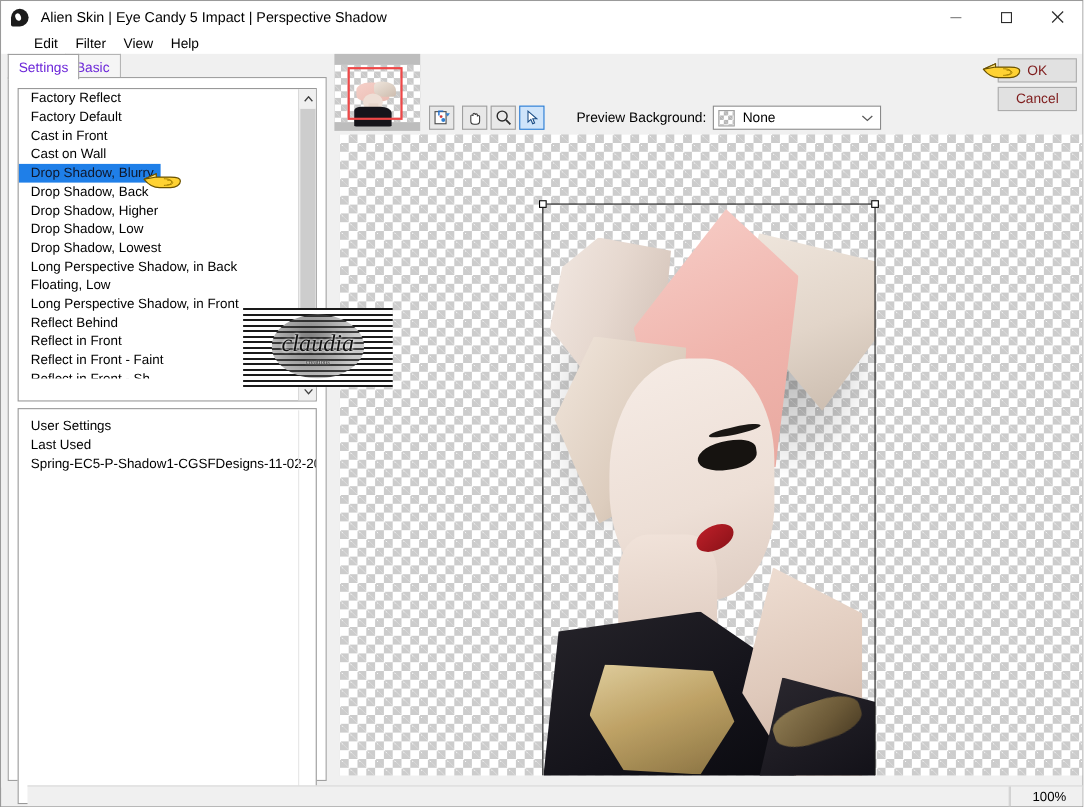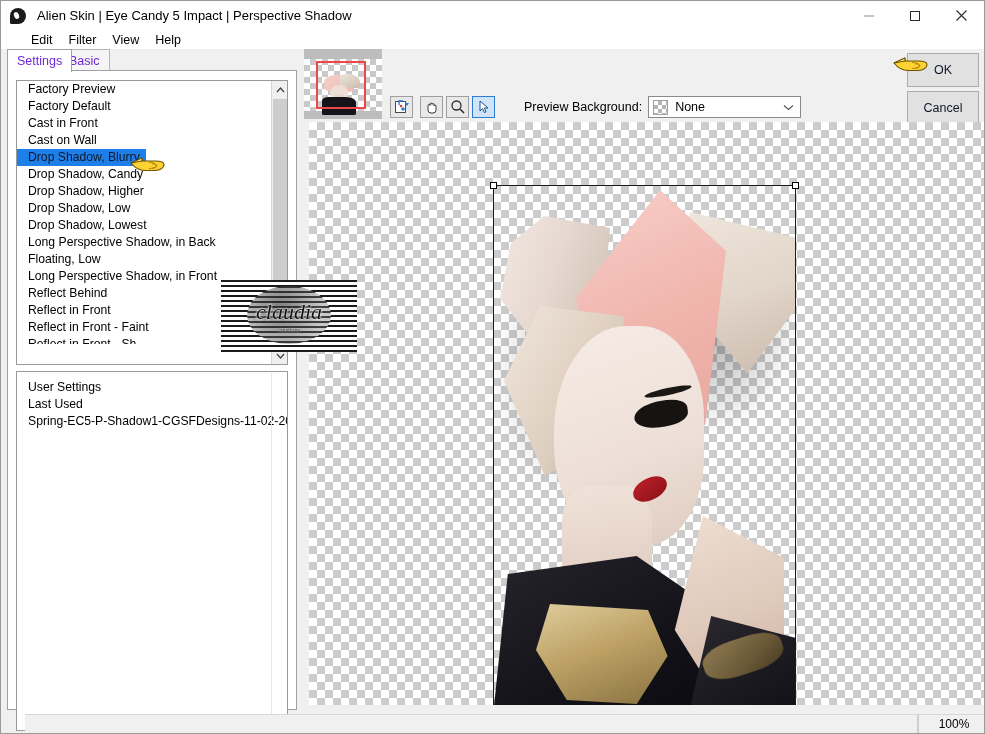--- a/index.html
+++ b/index.html
@@ -354,25 +354,25 @@
     color: #444; font-size: 10px;
   }
 
   
   #ok-cancel {
     position: absolute;
     right: 5px; top: 4px;
     width: 72px;
   }
   .dlgbtn {
-    width: 72px; height: 34px;
+    width: 72px; height: 22px;
     background: #e1e1e1;
     border: 1px solid #acacac;
     font-size: 12.5px;
-    color: #0f172a;
+    color: #7f1d1d;
     display: flex; align-items: center; justify-content: center;
     margin-bottom: 4px;
   }
 
   
   .hand {
     position: absolute;
     width: 38px; height: 24px;
     z-index: 60;
     pointer-events: none;
@@ -598,28 +598,28 @@
 
     <div id="tabstrip">
       <div class="tab active" id="tab-settings">Settings</div>
       <div class="tab" id="tab-basic">Basic</div>
     </div>
 
     <div id="tab-body">
 
       <div id="settings-list">
         <div id="settings-scrollarea">
-          <div class="list-row header">Factory Preview</div>
+          <div class="list-row header">Factory Reflect</div>
           <div class="list-row">Factory Default</div>
           <div class="list-row">Cast in Front</div>
           <div class="list-row">Cast on Wall</div>
           <div class="list-row selrow">
             <span class="selbox">Drop Shadow, Blurry</span>
           </div>
-          <div class="list-row">Drop Shadow, Candy</div>
+          <div class="list-row">Drop Shadow, Back</div>
           <div class="list-row">Drop Shadow, Higher</div>
           <div class="list-row">Drop Shadow, Low</div>
           <div class="list-row">Drop Shadow, Lowest</div>
           <div class="list-row">Long Perspective Shadow, in Back</div>
           <div class="list-row">Floating, Low</div>
           <div class="list-row">Long Perspective Shadow, in Front</div>
           <div class="list-row">Reflect Behind</div>
           <div class="list-row">Reflect in Front</div>
           <div class="list-row">Reflect in Front - Faint</div>
           <div class="list-row partial">Reflect in Front - Sh...</div>

